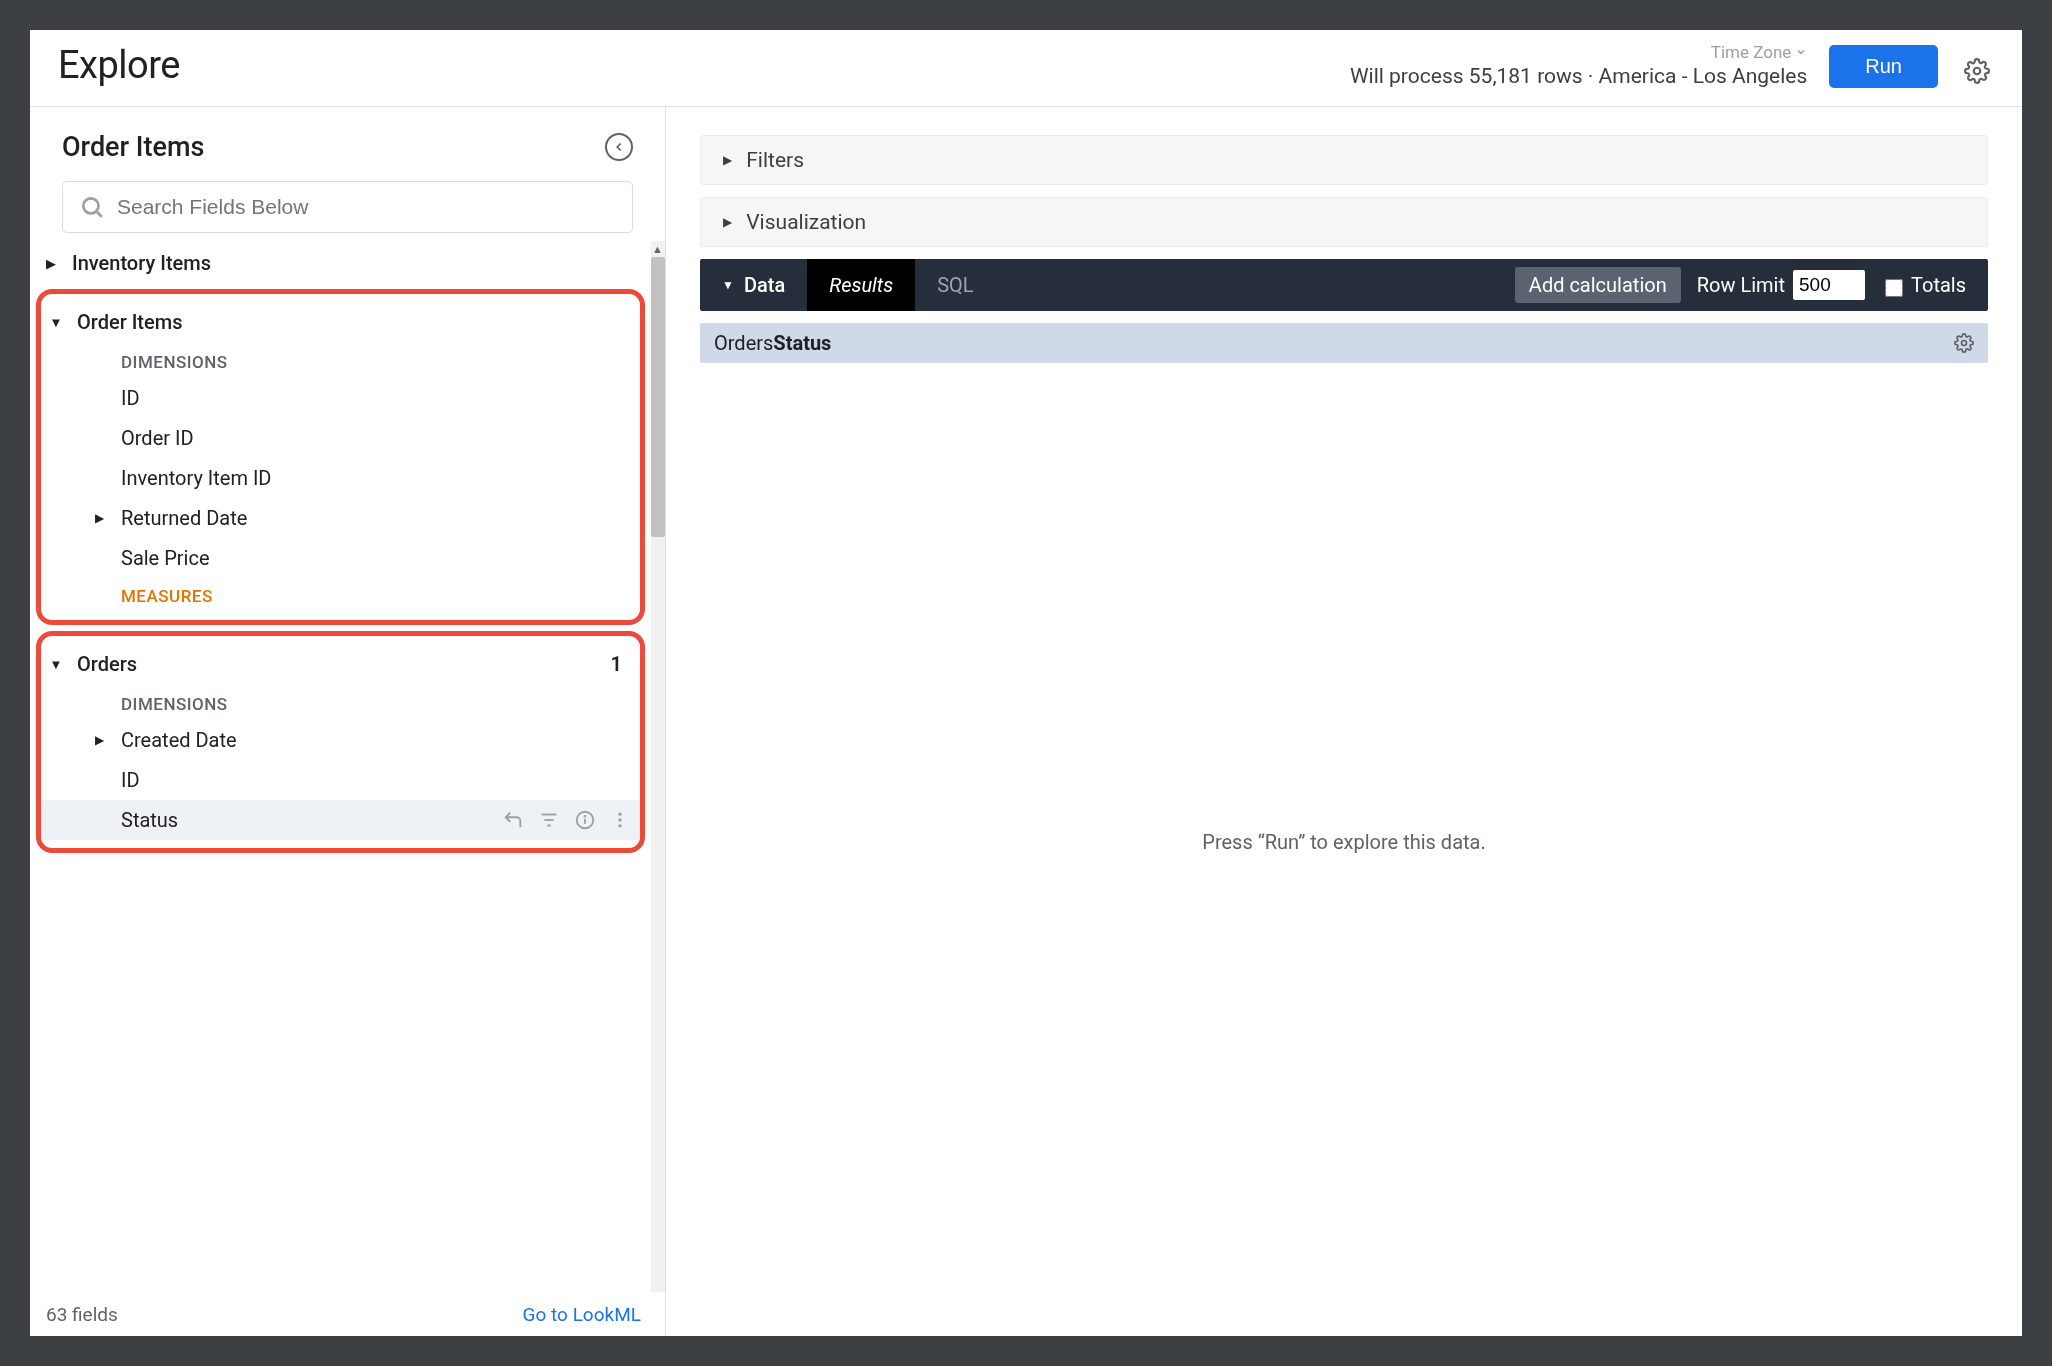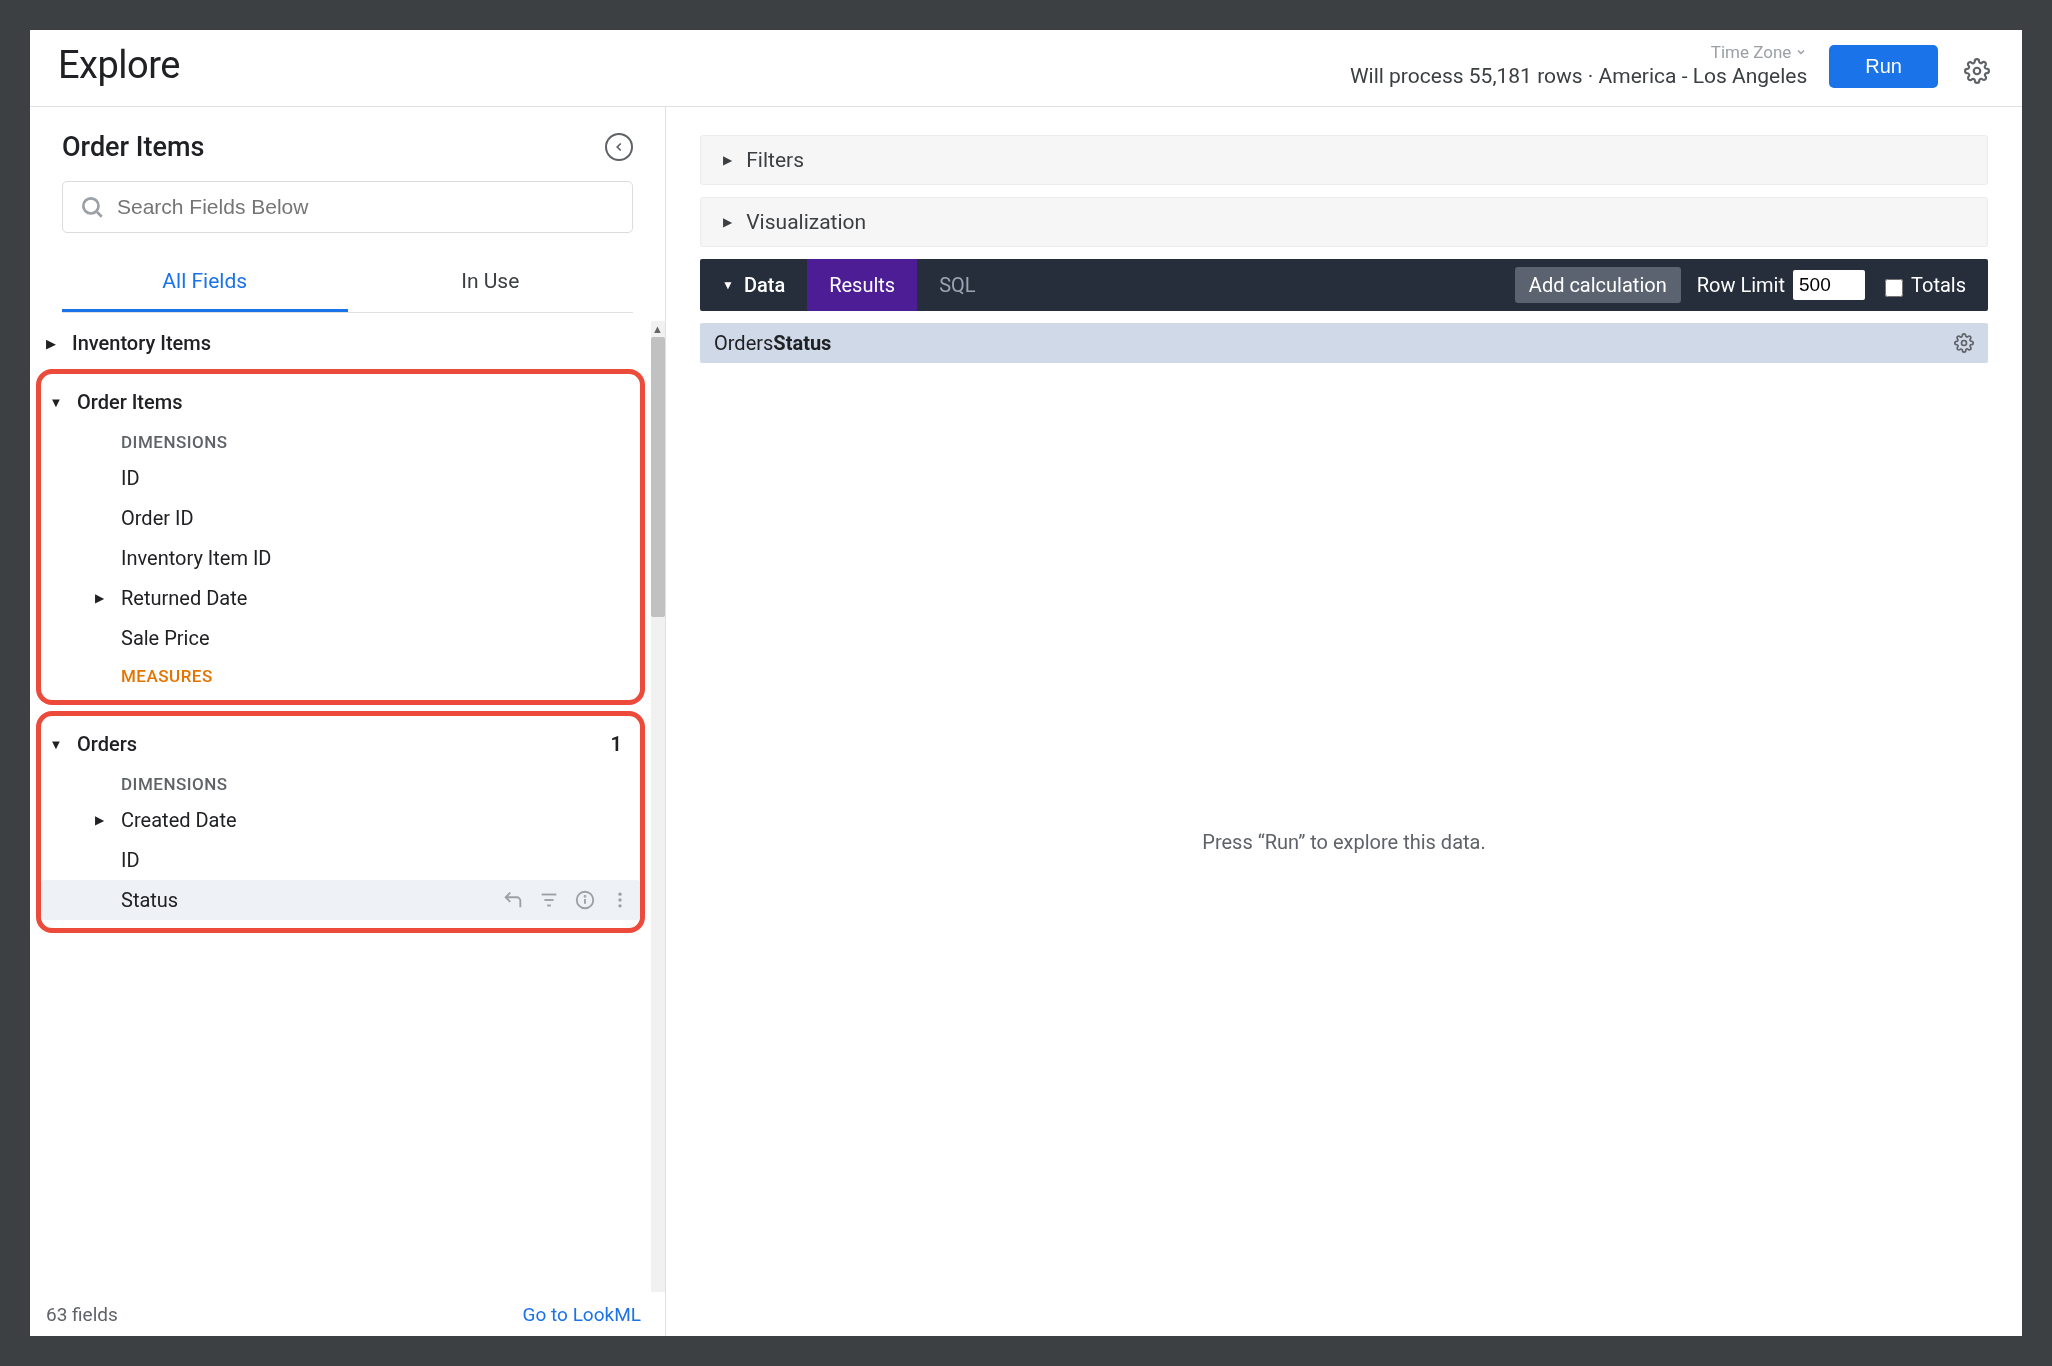--- a/index.html
+++ b/index.html
@@ -173,21 +173,21 @@
 
   .data-bar {
     background: #262d3b; color: #fff; display: flex; align-items: center;
     height: 52px; border-radius: 2px; overflow: hidden; font-size: 20px;
   }
   .data-bar .seg {
     padding: 0 22px; height: 100%; display: flex; align-items: center; gap: 10px;
   }
   .data-bar .data-seg { font-weight: 500; }
   .data-bar .data-seg .tri { font-size: 12px; }
-  .data-bar .results-seg { background: #4c1d95; cursor: pointer; }
+  .data-bar .results-seg { background: #000000; cursor: pointer; font-style: italic; }
   .data-bar .sql-seg { color: #9aa4b4; cursor: pointer; }
   .data-bar .spacer { flex: 1; }
   .data-bar .calc-btn {
     background: #5b6270; border-radius: 3px; padding: 6px 14px; margin-right: 16px;
     cursor: pointer; font-size: 20px;
   }
   .data-bar .rowlimit { display: flex; align-items: center; gap: 8px; margin-right: 20px; }
   .data-bar .rowlimit input {
     width: 72px; height: 30px; font-size: 19px; padding: 2px 6px;
     border: none; border-radius: 2px;
@@ -246,24 +246,20 @@
                 <polyline points="15 18 9 12 15 6"></polyline>
               </svg>
           </div>
         </div>
         <div class="search-box">
           <svg width="26" height="26" viewBox="0 0 24 24" fill="none" stroke="#9aa0a6" stroke-width="2.5">
               <circle cx="11" cy="11" r="7"></circle>
               <line x1="21" y1="21" x2="16.65" y2="16.65"></line>
             </svg>
           <input type="text" placeholder="Search Fields Below" style="">
-        </div>
-        <div class="field-tabs">
-          <div class="field-tab active">All Fields</div>
-          <div class="field-tab">In Use</div>
         </div>
       </div>
 
       <div class="field-scroll">
         <div class="scroll-track">
           <span class="scroll-arrow-up">▲</span>
           <div class="scroll-thumb"></div>
         </div>
 
         <div class="view-row">

